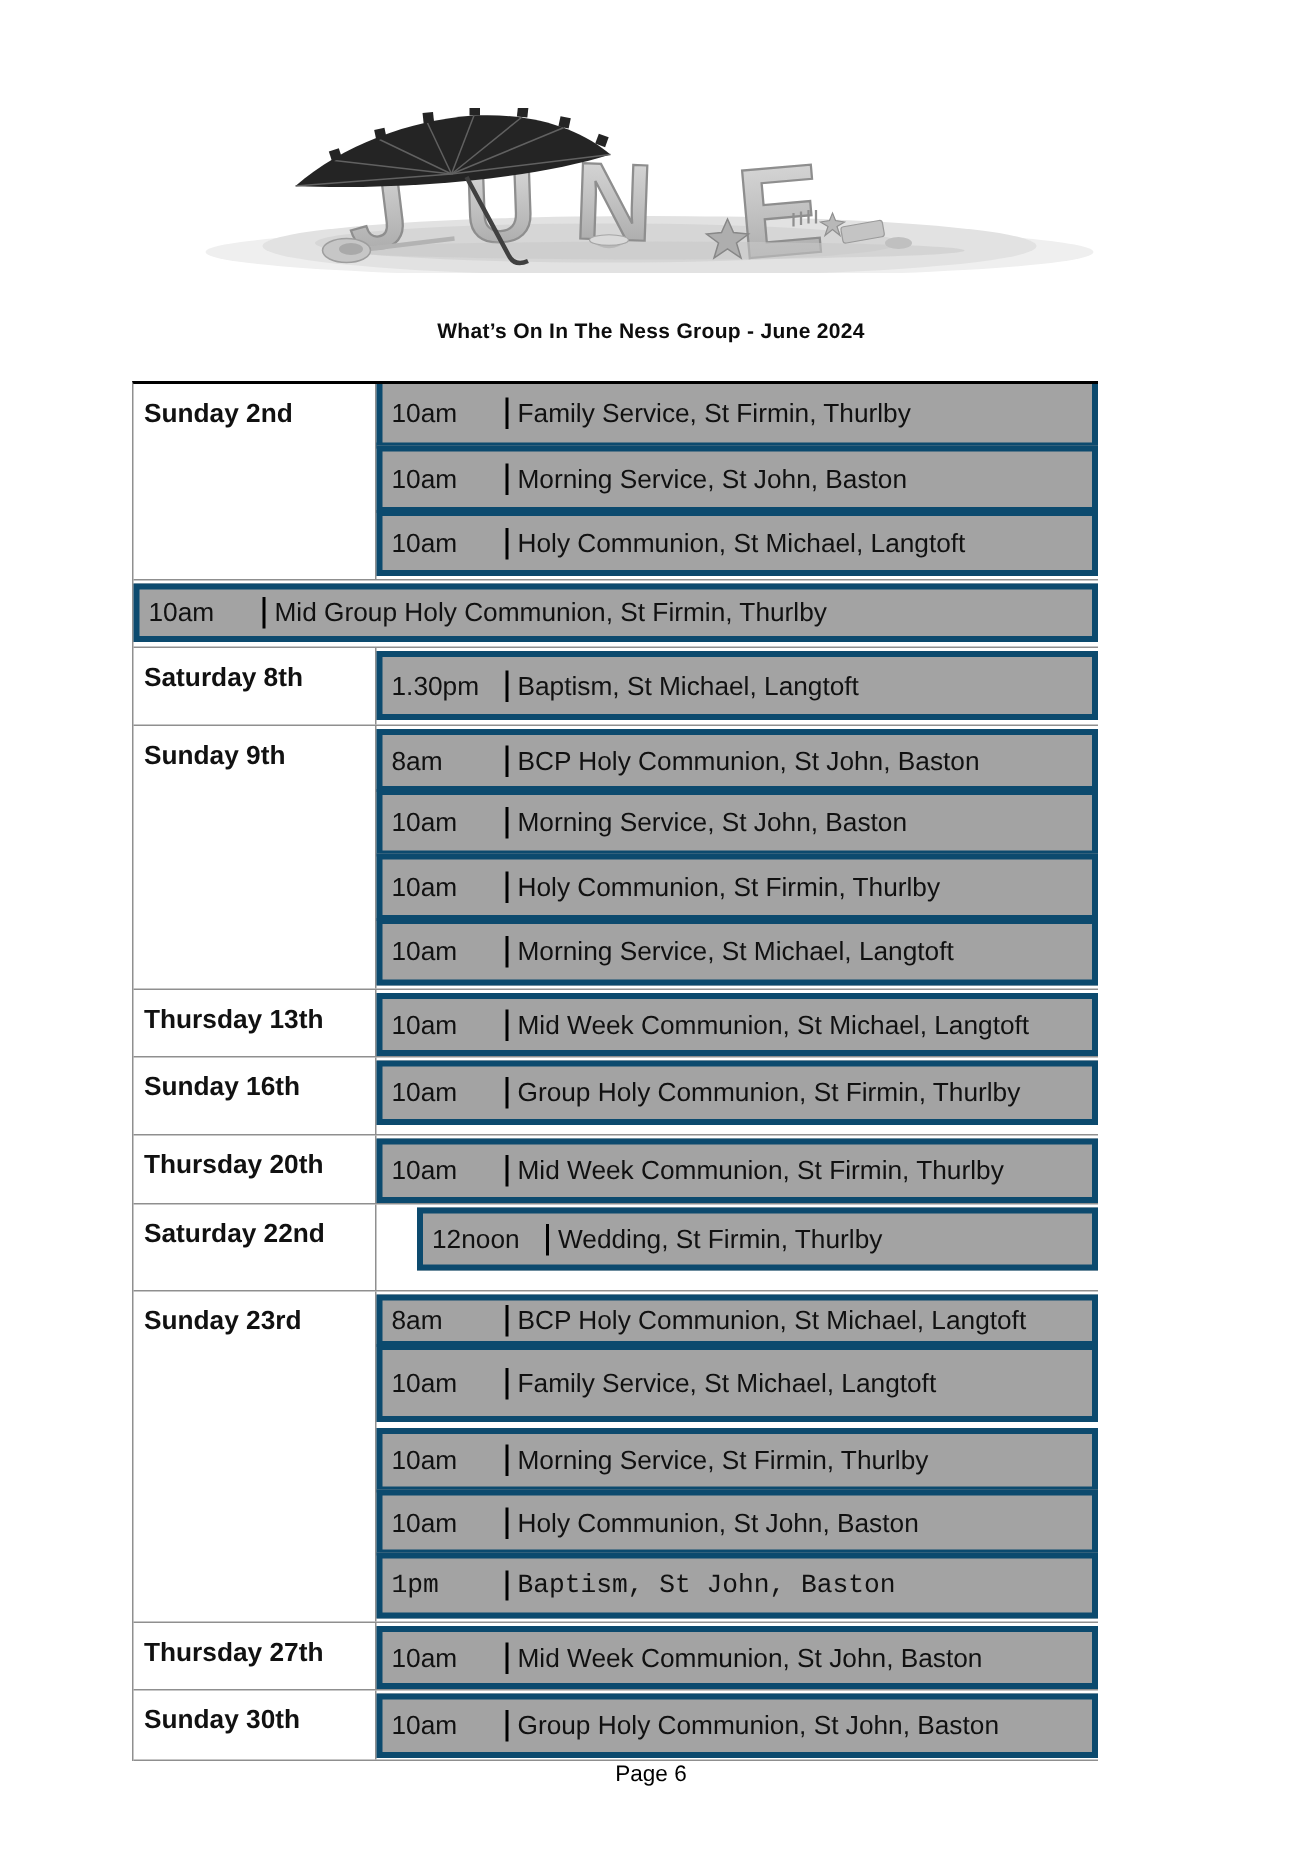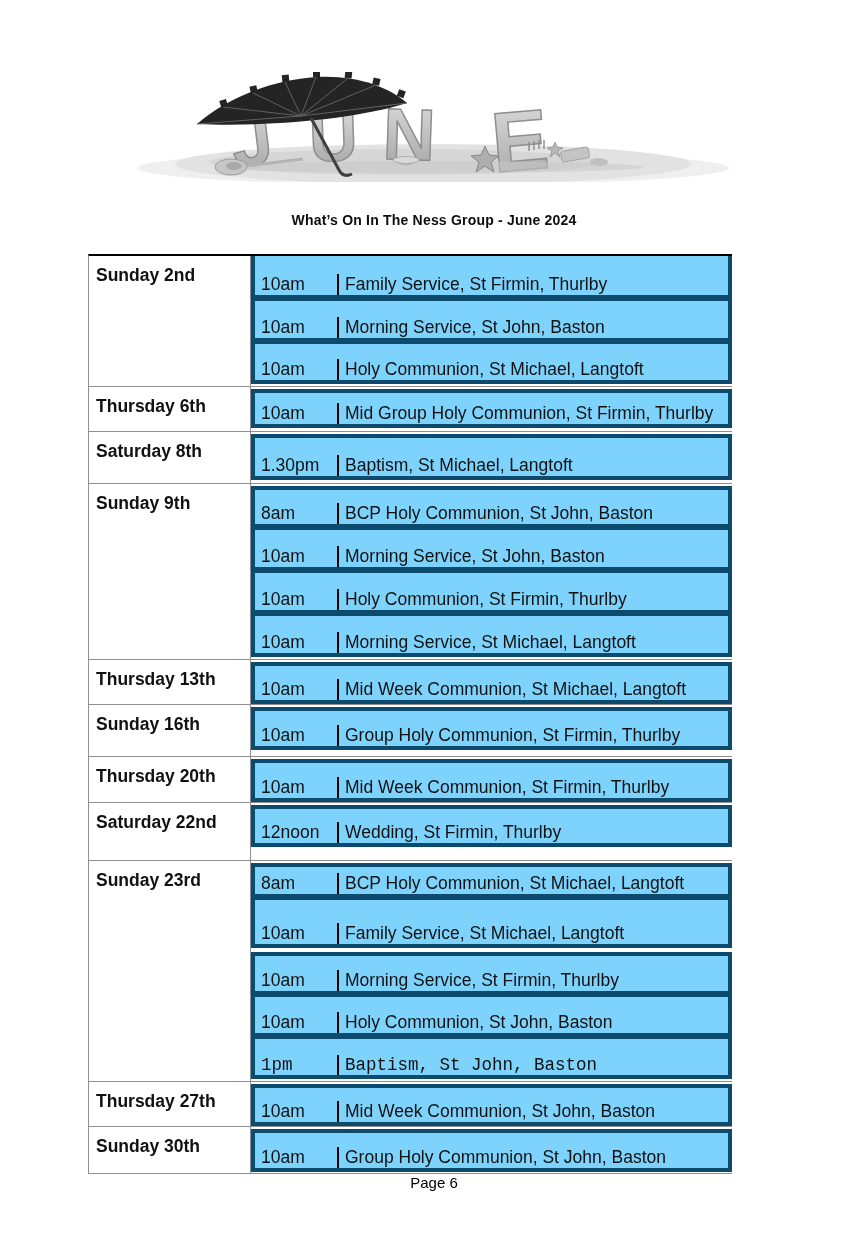--- a/index.html
+++ b/index.html
@@ -19,21 +19,21 @@
   }
   .group{display:flex;border-bottom:1px solid #8f8f8f;}
   .date-cell{
     width:162px;flex:0 0 162px;border-right:1px solid #8f8f8f;
     padding:9px 4px 0 7px;font-weight:700;font-size:17.5px;
     box-sizing:border-box;line-height:1.15;
   }
   .services{flex:1;display:flex;flex-direction:column;min-width:0;}
   .service-row{
     display:flex;border:4px solid #0c4a6e;box-sizing:border-box;
-    align-items:flex-end;background:#7dd3fc;
+    align-items:center;background:#a3a3a3;
   }
   .service-row + .service-row{margin-top:-2px;}
   .time-cell{
     width:84px;flex:0 0 84px;border-right:2px solid #000;
     box-sizing:border-box;display:flex;align-items:center;
     padding-left:6px;font-size:17.5px;
   }
   .event-cell{
     flex:1;display:flex;align-items:center;padding-left:6px;
     font-size:17.5px;white-space:nowrap;overflow:hidden;
@@ -134,21 +134,20 @@
           <div class="time-cell">10am</div>
           <div class="event-cell">Morning Service, St John, Baston</div>
         </div>
         <div class="service-row" style="height: 44px;">
           <div class="time-cell">10am</div>
           <div class="event-cell">Holy Communion, St Michael, Langtoft</div>
         </div>
       </div>
     </div>
     <div class="group">
-      <div class="date-cell">Thursday 6th</div>
       <div class="services" style="padding-top: 2px; padding-bottom: 3px;">
         <div class="service-row" style="height: 39px;">
           <div class="time-cell">10am</div>
           <div class="event-cell">Mid Group Holy Communion, St Firmin, Thurlby</div>
         </div>
       </div>
     </div>
     <div class="group">
       <div class="date-cell">Saturday 8th</div>
       <div class="services" style="padding-top: 2px; padding-bottom: 3px;">
@@ -201,21 +200,21 @@
       <div class="date-cell">Thursday 20th</div>
       <div class="services" style="padding-top: 2px; padding-bottom: 0px;">
         <div class="service-row" style="height: 43px;">
           <div class="time-cell">10am</div>
           <div class="event-cell">Mid Week Communion, St Firmin, Thurlby</div>
         </div>
       </div>
     </div>
     <div class="group">
       <div class="date-cell">Saturday 22nd</div>
-      <div class="services" style="padding-top: 2px; padding-bottom: 13px;">
+      <div class="services" style="padding-top: 2px; padding-bottom: 13px; margin-left: 27px;">
         <div class="service-row" style="height: 42px;">
           <div class="time-cell">12noon</div>
           <div class="event-cell">Wedding, St Firmin, Thurlby</div>
         </div>
       </div>
     </div>
     <div class="group">
       <div class="date-cell">Sunday 23rd</div>
       <div class="services" style="padding-top: 2px; padding-bottom: 2px;">
         <div class="service-row" style="height: 35px;">

